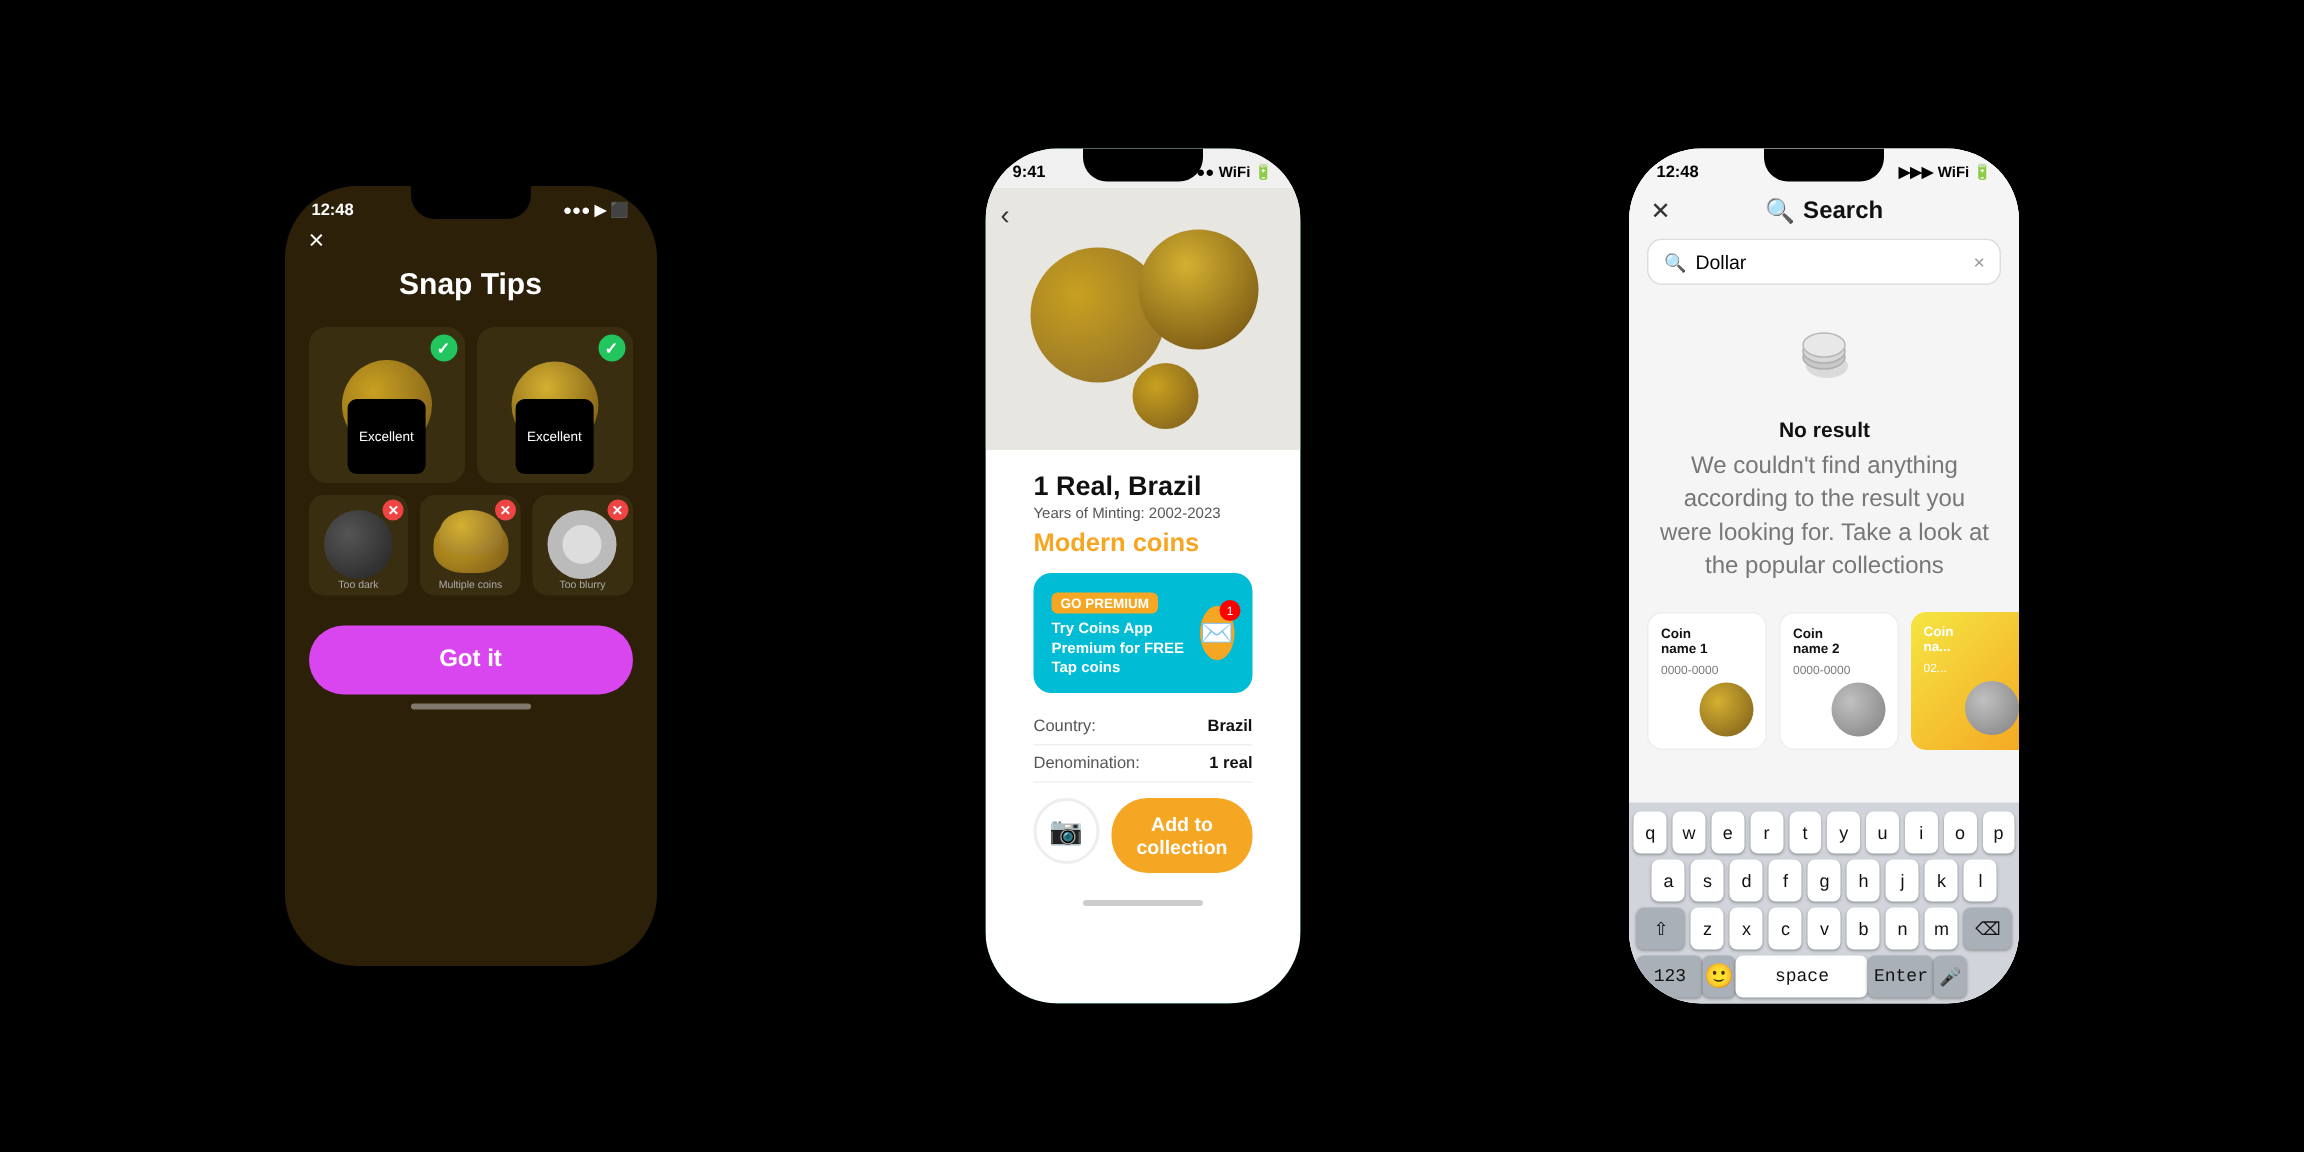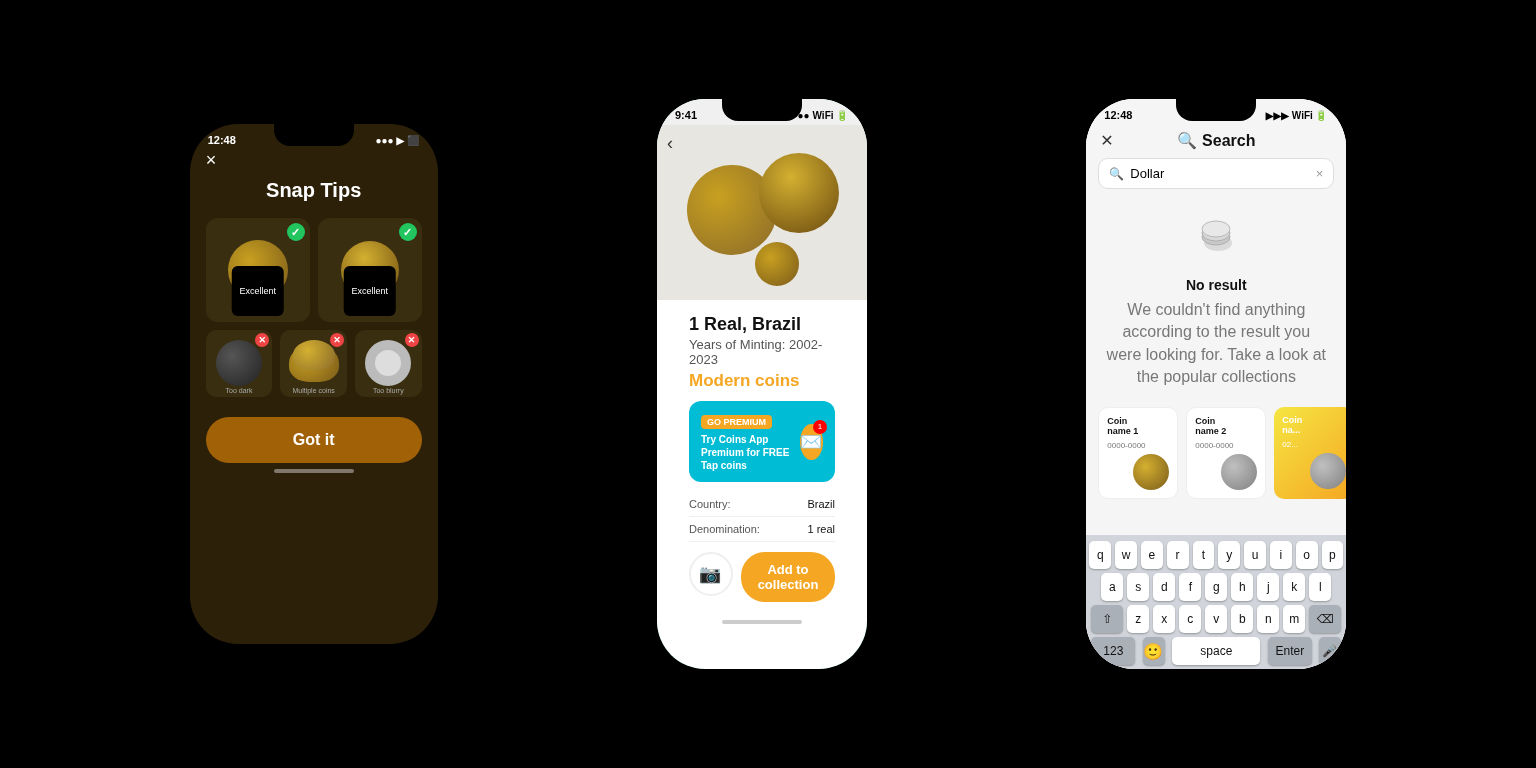--- a/index.html
+++ b/index.html
@@ -155,21 +155,21 @@
       content: '';
       position: absolute;
       top: -4px; left: 4px;
       width: 42px; height: 30px;
       background: radial-gradient(circle at 35% 35%, #d4b030, #8a6a2a);
       border-radius: 50% 50% 40% 40%;
     }
     .got-it-btn {
       width: 100%;
       padding: 14px;
-      background: #a16207;
+      background: #d946ef;
       border: none;
       border-radius: 24px;
       color: #fff;
       font-size: 16px;
       font-weight: 700;
       cursor: pointer;
       margin-top: 4px;
     }
 
     
@@ -224,21 +224,21 @@
     .coin-detail-body {
       padding: 14px 32px;
     }
     .coin-name {
       font-size: 18px;
       font-weight: 700;
       color: #111;
       margin-bottom: 2px;
     }
     .coin-years {
-      font-size: 13px;
+      font-size: 10px;
       color: #555;
       margin-bottom: 4px;
     }
     .modern-link {
       font-size: 17px;
       color: #f5a623;
       font-weight: 600;
       margin-bottom: 10px;
     }
     .premium-banner {
@@ -291,21 +291,21 @@
     }
     .detail-row {
       display: flex;
       justify-content: space-between;
       align-items: center;
       padding: 6px 0;
       border-bottom: 1px solid #f0f0f0;
       font-size: 11px;
       color: #555;
     }
-    .detail-row .val { font-weight: 400; color: #111; }
+    .detail-row .val { font-weight: 700; color: #111; }
     .detail-actions {
       display: flex;
       gap: 8px;
       margin-top: 10px;
     }
     .camera-btn {
       width: 44px; height: 44px;
       border-radius: 50%;
       border: 2px solid #eee;
       background: #fff;
@@ -470,23 +470,23 @@
       color: #111;
       box-shadow: 0 1px 2px rgba(0,0,0,0.3);
       cursor: pointer;
     }
     .kb-key.wide { width: 32px; }
     .kb-key.wider { width: 44px; }
     .kb-key.widest { width: 88px; }
     .kb-key.dark { background: #aab0b8; color: #111; }
     .kb-special-row {
       display: flex;
-      justify-content: space-between;
       padding: 0 2px;
       gap: 0;
+      font-family: Liberation Mono, monospace;
     }
     .kb-emoji { font-size: 16px; }
 
     
     .snap-coin-1 {
       width: 60px; height: 60px;
       border-radius: 50%;
       background: radial-gradient(circle at 35% 35%, #c8a020, #7a5a1a);
     }
     .snap-coin-2 {

